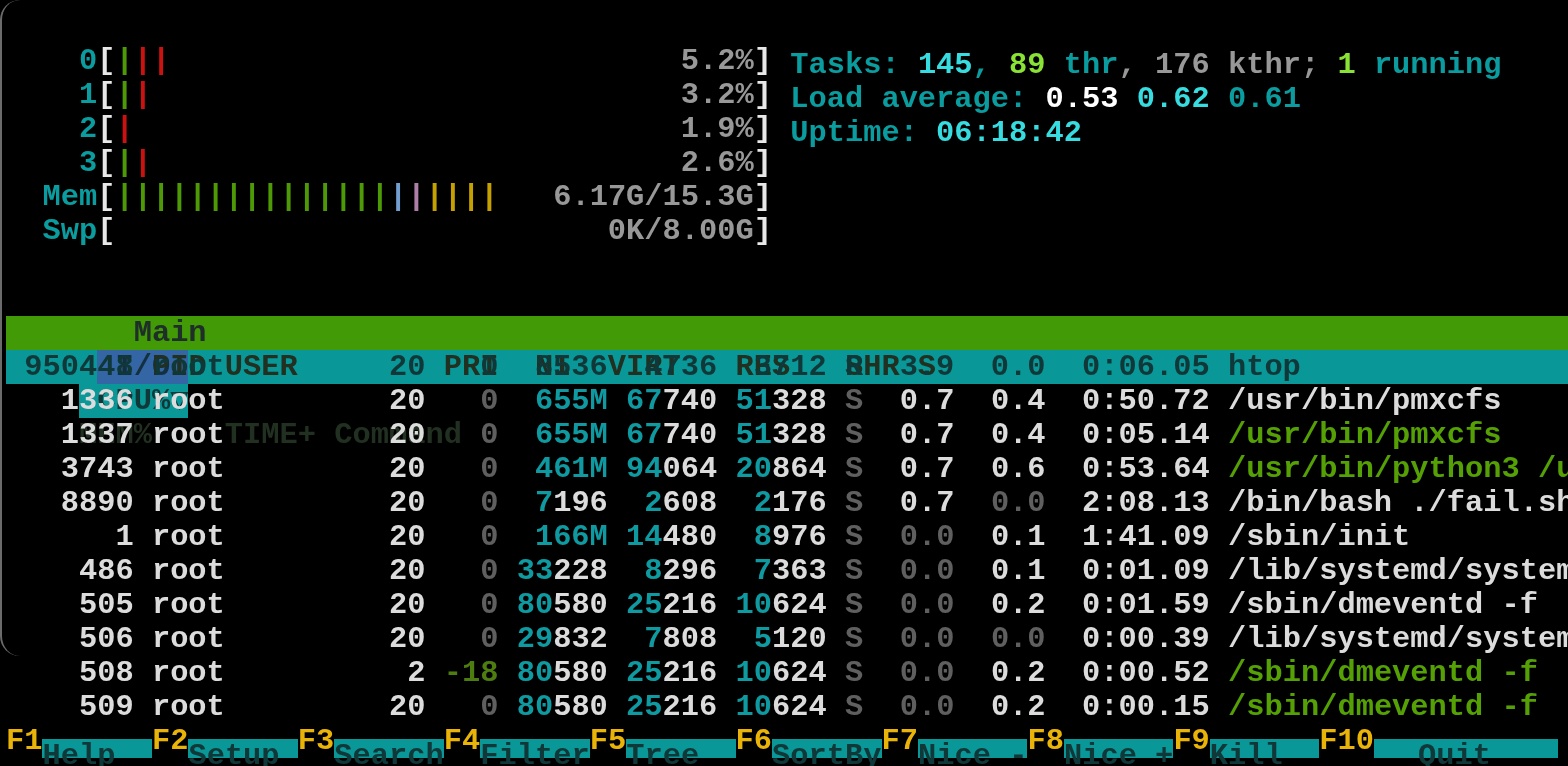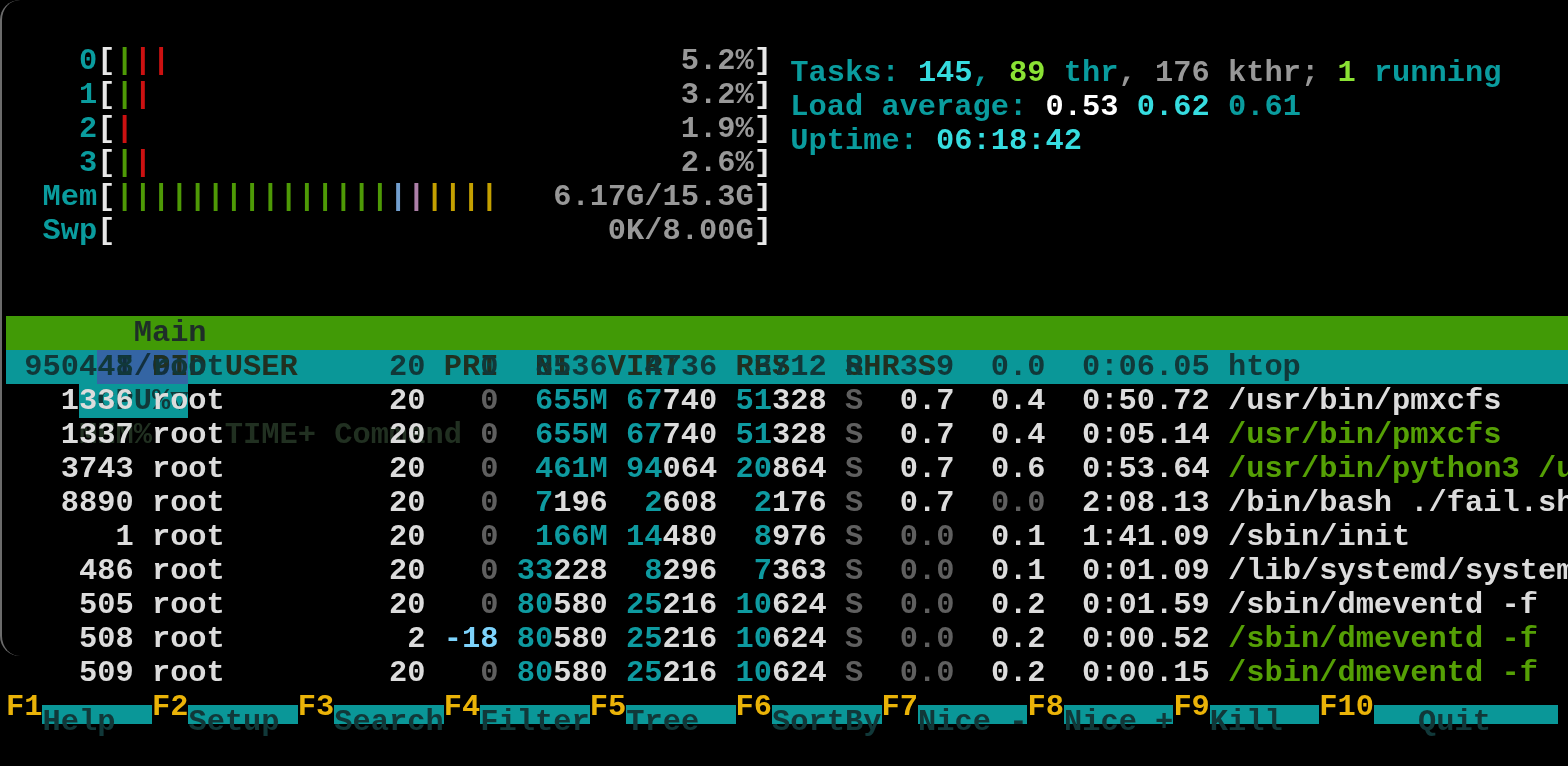--- a/index.html
+++ b/index.html
@@ -9,39 +9,39 @@
   .term{position:relative;box-sizing:border-box;height:656px;
         border-left:2px solid #6b6b6b;padding:10px 0 0 4px;border-radius:20px;}
   .line{height:34px;line-height:34px;white-space:pre;}
   .blank{height:34px;}
   
   .tl{color:#0a9c9e}           
   .bk{color:#e8e8e8}           
   .gy{color:#989898}           
   .g{color:#5f5f5f}            
   .c{color:#0e9aa0}            
-  .r{color:#7dd3fc}            
+  .r{color:#4d7c0f}            
   .gr{color:#55a005}           
   .bc{color:#36dce0}           
   .bg2{color:#8ae234}          
   .wh{color:#ffffff}
   
   .bgrn{color:#4e9a06}.bred{color:#cc1111}.bblu{color:#729fcf}.bmag{color:#ad7fa8}.byel{color:#c4a000}
   
   .tab{padding:0 1ch;color:#1e2e28;display:inline-block;}
   .tab.main{background:#419a06;margin-left:2ch;}
   .tab.io{background:#3465a4;margin-left:1ch;color:#12303e;}
   
   .hdr{background:#419a06;color:#213021;width:1600px;}
   .hdr .sort{background:#0a9798;color:#113839;}
   
   .row.sel{background:#0a9798;color:#113839;width:1600px;}
   .row.sel span{color:inherit;}
   
-  .summary{position:absolute;top:56px;left:calc(43ch + 4px);}
+  .summary{position:absolute;top:48px;left:calc(43ch + 4px);}
   
   .fbar{display:flex;height:34px;line-height:34px;padding-right:10px;background:#000;}
   .fk-key{color:#eab308;white-space:pre;}
   .fk-label{background:#0a9798;color:#113839;white-space:pre;margin-top:15px;}
   .fk-label.last{flex:1;padding-left:44px;}
 </style>
 </head>
 <body>
 
 <div class="term">
@@ -76,20 +76,21 @@
 
   <div id="rows">
       <div class="line row sel"><span> 950448 root         20   0  8536  4736  3712 R  3.9  0.0  0:06.05 htop</span></div>
       <div class="line row"><span>   1336 root         20</span><span class="g">   0</span><span class="c">  655M</span><span class="c"> 67</span><span>740</span><span class="c"> 51</span><span>328</span><span class="g"> S</span><span>  0.7</span><span>  0.4</span><span>  0:50.72</span><span> /usr/bin/pmxcfs</span></div>
       <div class="line row"><span>   1337 root         20</span><span class="g">   0</span><span class="c">  655M</span><span class="c"> 67</span><span>740</span><span class="c"> 51</span><span>328</span><span class="g"> S</span><span>  0.7</span><span>  0.4</span><span>  0:05.14</span><span> </span><span class="gr">/usr/bin/pmxcfs</span></div>
       <div class="line row"><span>   3743 root         20</span><span class="g">   0</span><span class="c">  461M</span><span class="c"> 94</span><span>064</span><span class="c"> 20</span><span>864</span><span class="g"> S</span><span>  0.7</span><span>  0.6</span><span>  0:53.64</span><span> </span><span class="gr">/usr/bin/python3 /u</span></div>
       <div class="line row"><span>   8890 root         20</span><span class="g">   0</span><span class="c">  7</span><span>196</span><span class="c">  2</span><span>608</span><span class="c">  2</span><span>176</span><span class="g"> S</span><span>  0.7</span><span class="g">  0.0</span><span>  2:08.13</span><span> /bin/bash ./fail.sh</span></div>
       <div class="line row"><span>      1 root         20</span><span class="g">   0</span><span class="c">  166M</span><span class="c"> 14</span><span>480</span><span class="c">  8</span><span>976</span><span class="g"> S</span><span class="g">  0.0</span><span>  0.1</span><span>  1:41.09</span><span> /sbin/init</span></div>
       <div class="line row"><span>    486 root         20</span><span class="g">   0</span><span class="c"> 33</span><span>228</span><span class="c">  8</span><span>296</span><span class="c">  7</span><span>363</span><span class="g"> S</span><span class="g">  0.0</span><span>  0.1</span><span>  0:01.09</span><span> /lib/systemd/system</span></div>
       <div class="line row"><span>    505 root         20</span><span class="g">   0</span><span class="c"> 80</span><span>580</span><span class="c"> 25</span><span>216</span><span class="c"> 10</span><span>624</span><span class="g"> S</span><span class="g">  0.0</span><span>  0.2</span><span>  0:01.59</span><span> /sbin/dmeventd -f</span></div>
+      <div class="line row"><span>    506 root         20</span><span class="g">   0</span><span class="c"> 29</span><span>832</span><span class="c">  7</span><span>808</span><span class="c">  5</span><span>120</span><span class="g"> S</span><span class="g">  0.0</span><span class="g">  0.0</span><span>  0:00.39</span><span> /lib/systemd/system</span></div>
       <div class="line row"><span>    508 root          2</span><span class="r"> -18</span><span class="c"> 80</span><span>580</span><span class="c"> 25</span><span>216</span><span class="c"> 10</span><span>624</span><span class="g"> S</span><span class="g">  0.0</span><span>  0.2</span><span>  0:00.52</span><span> </span><span class="gr">/sbin/dmeventd -f</span></div>
       <div class="line row"><span>    509 root         20</span><span class="g">   0</span><span class="c"> 80</span><span>580</span><span class="c"> 25</span><span>216</span><span class="c"> 10</span><span>624</span><span class="g"> S</span><span class="g">  0.0</span><span>  0.2</span><span>  0:00.15</span><span> </span><span class="gr">/sbin/dmeventd -f</span></div>
     </div>
 
   <div class="fbar">
     <span class="fk-key">F1</span>
       <span class="fk-label">Help  </span>
       <span class="fk-key">F2</span>
       <span class="fk-label">Setup </span>
       <span class="fk-key">F3</span>

